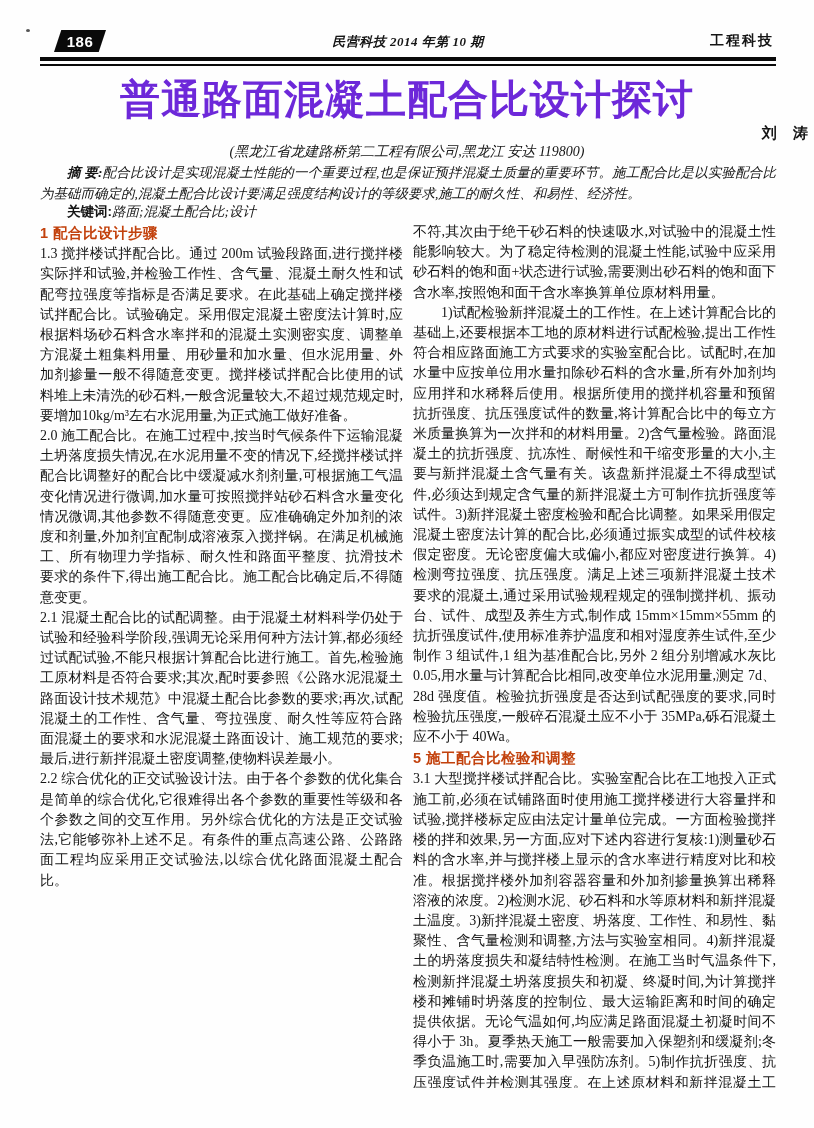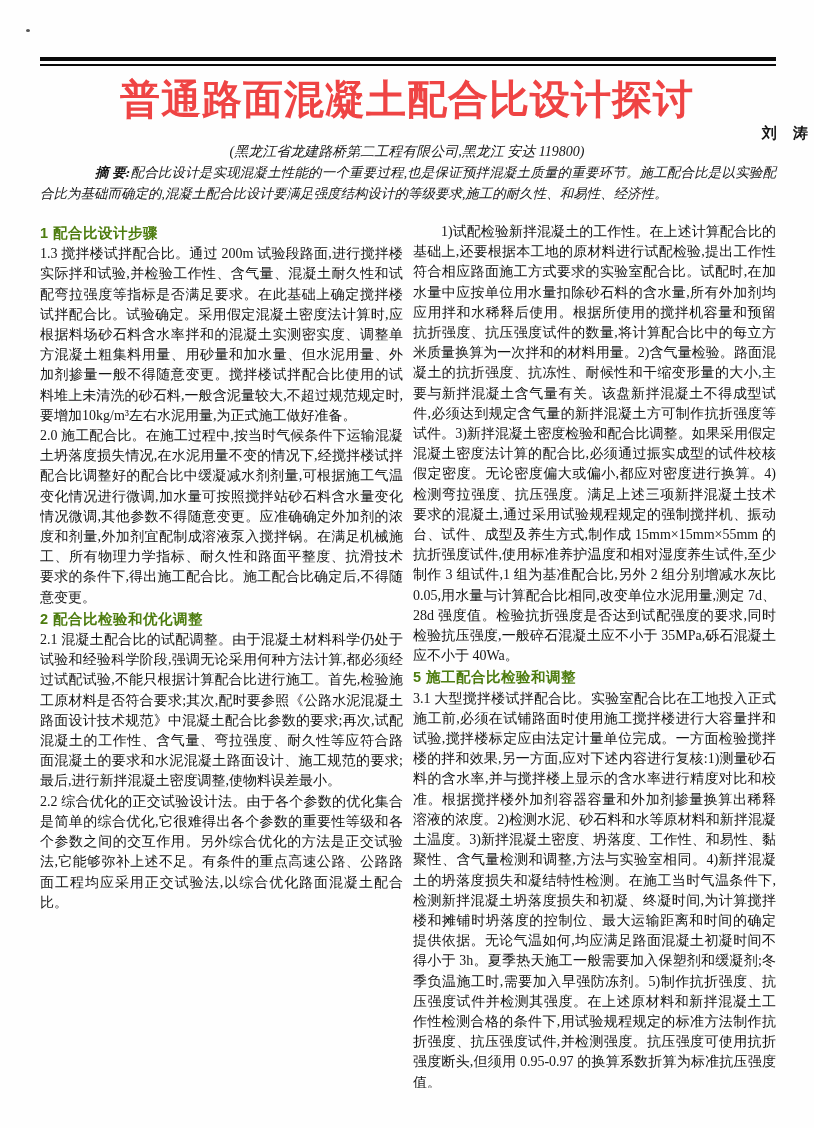--- a/index.html
+++ b/index.html
@@ -21,70 +21,78 @@
     position:absolute;left:0;right:0;top:3px;text-align:center;
     font-size:13px;font-weight:bold;font-style:italic;letter-spacing:.5px;
   }
   .hdr-section{position:absolute;right:2px;top:2px;font-size:14px;font-weight:bold;letter-spacing:2px;}
   .rule-thick{position:absolute;left:40px;right:38px;top:57px;height:4px;background:#0a0a0a;}
   .rule-thin{position:absolute;left:40px;right:38px;top:64px;height:2px;background:#0a0a0a;}
   
   .title{
     position:absolute;left:0;right:0;top:72px;text-align:center;
     font-family:"Liberation Sans","DejaVu Sans",sans-serif;
-    font-size:40px;font-weight:900;letter-spacing:1px;color:#ef4444;
+    font-size:40px;font-weight:900;letter-spacing:1px;color:#6d28d9;
   }
   .author{position:absolute;left:0;right:0;top:124px;text-align:right;
     font-family:"Liberation Sans","DejaVu Sans",sans-serif;font-size:15px;font-weight:bold;letter-spacing:6px;}
   .affil{position:absolute;left:0;right:0;top:143px;text-align:center;font-size:14px;font-style:italic;}
   
   .abs{position:absolute;left:40px;right:38px;top:163px;font-size:13.5px;line-height:20.5px;
     font-style:italic;text-align:justify;}
   .abs .lead{text-indent:2em;display:block;}
-  .abs b{font-style:italic;margin-left:28px;}
+  .abs b{font-style:italic;}
   .kw{position:absolute;left:40px;right:38px;top:203px;font-size:13.5px;font-style:italic;text-indent:2em;}
   .kw b{font-family:"Liberation Sans","DejaVu Sans",sans-serif;font-style:normal;}
   
   .cols{position:absolute;left:40px;right:38px;top:222px;bottom:40px;display:flex;gap:10px;}
   .col{width:363px;flex:0 0 363px;font-size:14px;line-height:20.2px;text-align:justify;
     text-justify:inter-character;overflow:hidden;}
   .col p{margin:0;}
   .col h3{
     font-family:"Liberation Sans","DejaVu Sans",sans-serif;
-    font-size:14.5px;font-weight:bold;margin:1px 0;letter-spacing:.5px;color:#4d7c0f;
+    font-size:14.5px;font-weight:bold;margin:1px 0;letter-spacing:.5px;color:#c2410c;
   }
   .indent{text-indent:2em;}
 </style>
 </head>
 <body>
 
 <div class="page">
   <div class="speck"></div>
 
+  <div class="hdr">
+    <div class="page-badge">186</div>
+    <div class="hdr-journal">民营科技 2014 年第 10 期</div>
+    <div class="hdr-section">工程科技</div>
+  </div>
   <div class="rule-thick"></div>
   <div class="rule-thin"></div>
 
   <div class="title">普通路面混凝土配合比设计探讨</div>
   <div class="author">刘 涛</div>
   <div class="affil">(黑龙江省龙建路桥第二工程有限公司,黑龙江 安达 119800)</div>
 
   <div class="abs">
     <span class="lead"><b>摘 要:</b><span>配合比设计是实现混凝土性能的一个重要过程,也是保证预拌混凝土质量的重要环节。施工配合比是以实验配合比为基础而确定的,混凝土配合比设计要满足强度结构设计的等级要求,施工的耐久性、和易性、经济性。</span></span>
   </div>
+  <div class="kw">
+    <b>关键词:</b><span>路面;混凝土配合比;设计</span>
+  </div>
 
   <div class="cols">
     <div class="col">
       <h3>1 配合比设计步骤</h3>
       <p>1.3 搅拌楼试拌配合比。通过 200m 试验段路面,进行搅拌楼实际拌和试验,并检验工作性、含气量、混凝土耐久性和试配弯拉强度等指标是否满足要求。在此基础上确定搅拌楼试拌配合比。试验确定。采用假定混凝土密度法计算时,应根据料场砂石料含水率拌和的混凝土实测密实度、调整单方混凝土粗集料用量、用砂量和加水量、但水泥用量、外加剂掺量一般不得随意变更。搅拌楼试拌配合比使用的试料堆上未清洗的砂石料,一般含泥量较大,不超过规范规定时,要增加10kg/m³左右水泥用量,为正式施工做好准备。</p>
       <p>2.0 施工配合比。在施工过程中,按当时气候条件下运输混凝土坍落度损失情况,在水泥用量不变的情况下,经搅拌楼试拌配合比调整好的配合比中缓凝减水剂剂量,可根据施工气温变化情况进行微调,加水量可按照搅拌站砂石料含水量变化情况微调,其他参数不得随意变更。应准确确定外加剂的浓度和剂量,外加剂宜配制成溶液泵入搅拌锅。在满足机械施工、所有物理力学指标、耐久性和路面平整度、抗滑技术要求的条件下,得出施工配合比。施工配合比确定后,不得随意变更。</p>
-      <h3>2 配合比检验和优化调整</h3>
       <p>2.1 混凝土配合比的试配调整。由于混凝土材料科学仍处于试验和经验科学阶段,强调无论采用何种方法计算,都必须经过试配试验,不能只根据计算配合比进行施工。首先,检验施工原材料是否符合要求;其次,配时要参照《公路水泥混凝土路面设计技术规范》中混凝土配合比参数的要求;再次,试配混凝土的工作性、含气量、弯拉强度、耐久性等应符合路面混凝土的要求和水泥混凝土路面设计、施工规范的要求;最后,进行新拌混凝土密度调整,使物料误差最小。</p>
       <p>2.2 综合优化的正交试验设计法。由于各个参数的优化集合是简单的综合优化,它很难得出各个参数的重要性等级和各个参数之间的交互作用。另外综合优化的方法是正交试验法,它能够弥补上述不足。有条件的重点高速公路、公路路面工程均应采用正交试验法,以综合优化路面混凝土配合比。</p>
 
     </div>
     <div class="col">
+      <p>不符,其次由于绝干砂石料的快速吸水,对试验中的混凝土性能影响较大。为了稳定待检测的混凝土性能,试验中应采用砂石料的饱和面+状态进行试验,需要测出砂石料的饱和面下含水率,按照饱和面干含水率换算单位原材料用量。</p>
       <p class="indent">1)试配检验新拌混凝土的工作性。在上述计算配合比的基础上,还要根据本工地的原材料进行试配检验,提出工作性符合相应路面施工方式要求的实验室配合比。试配时,在加水量中应按单位用水量扣除砂石料的含水量,所有外加剂均应用拌和水稀释后使用。根据所使用的搅拌机容量和预留抗折强度、抗压强度试件的数量,将计算配合比中的每立方米质量换算为一次拌和的材料用量。2)含气量检验。路面混凝土的抗折强度、抗冻性、耐候性和干缩变形量的大小,主要与新拌混凝土含气量有关。该盘新拌混凝土不得成型试件,必须达到规定含气量的新拌混凝土方可制作抗折强度等试件。3)新拌混凝土密度检验和配合比调整。如果采用假定混凝土密度法计算的配合比,必须通过振实成型的试件校核假定密度。无论密度偏大或偏小,都应对密度进行换算。4)检测弯拉强度、抗压强度。满足上述三项新拌混凝土技术要求的混凝土,通过采用试验规程规定的强制搅拌机、振动台、试件、成型及养生方式,制作成 15mm×15mm×55mm 的抗折强度试件,使用标准养护温度和相对湿度养生试件,至少制作 3 组试件,1 组为基准配合比,另外 2 组分别增减水灰比 0.05,用水量与计算配合比相同,改变单位水泥用量,测定 7d、28d 强度值。检验抗折强度是否达到试配强度的要求,同时检验抗压强度,一般碎石混凝土应不小于 35MPa,砾石混凝土应不小于 40Wa。</p>
       <h3>5 施工配合比检验和调整</h3>
       <p>3.1 大型搅拌楼试拌配合比。实验室配合比在工地投入正式施工前,必须在试铺路面时使用施工搅拌楼进行大容量拌和试验,搅拌楼标定应由法定计量单位完成。一方面检验搅拌楼的拌和效果,另一方面,应对下述内容进行复核:1)测量砂石料的含水率,并与搅拌楼上显示的含水率进行精度对比和校准。根据搅拌楼外加剂容器容量和外加剂掺量换算出稀释溶液的浓度。2)检测水泥、砂石料和水等原材料和新拌混凝土温度。3)新拌混凝土密度、坍落度、工作性、和易性、黏聚性、含气量检测和调整,方法与实验室相同。4)新拌混凝土的坍落度损失和凝结特性检测。在施工当时气温条件下,检测新拌混凝土坍落度损失和初凝、终凝时间,为计算搅拌楼和摊铺时坍落度的控制位、最大运输距离和时间的确定提供依据。无论气温如何,均应满足路面混凝土初凝时间不得小于 3h。夏季热天施工一般需要加入保塑剂和缓凝剂;冬季负温施工时,需要加入早强防冻剂。5)制作抗折强度、抗压强度试件并检测其强度。在上述原材料和新拌混凝土工作性检测合格的条件下,用试验规程规定的标准方法制作抗折强度、抗压强度试件,并检测强度。抗压强度可使用抗折强度断头,但须用 0.95-0.97 的换算系数折算为标准抗压强度值。</p>
 
     </div>
   </div>
 </div>
 
 </body></html>

